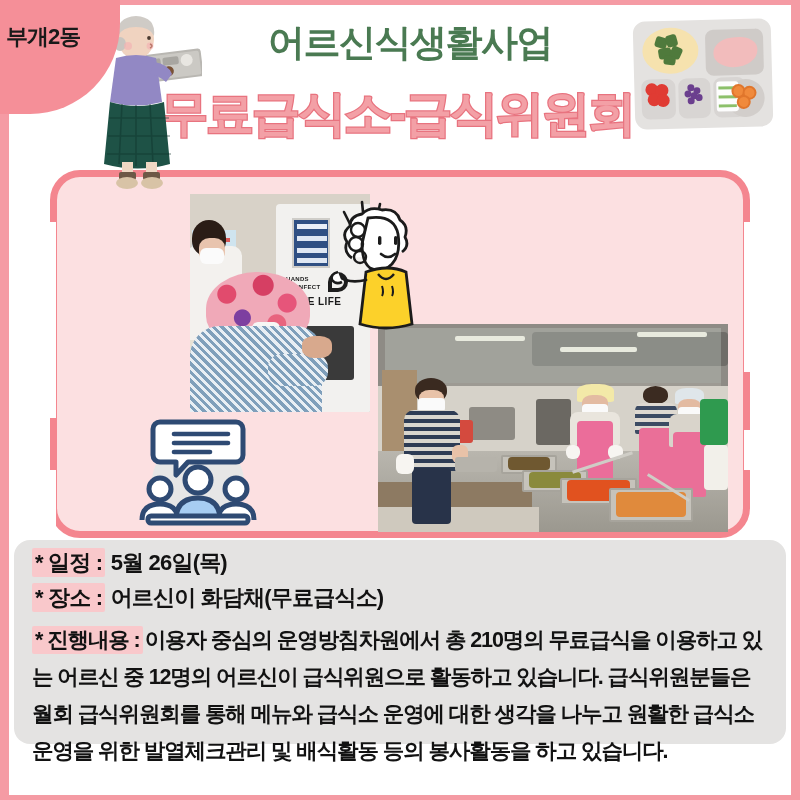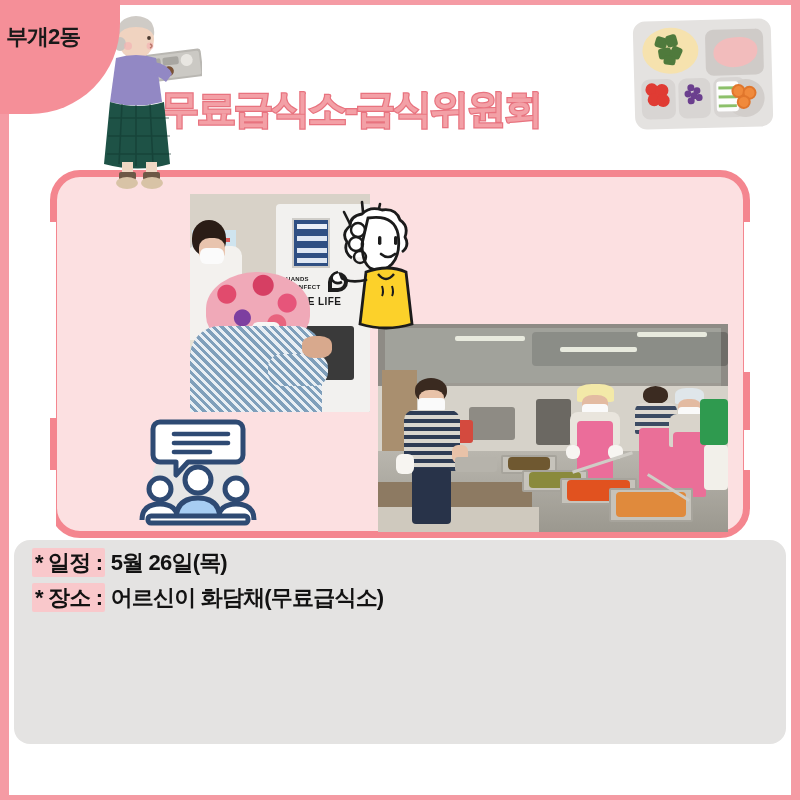--- a/index.html
+++ b/index.html
@@ -59,21 +59,21 @@
     color: #4a7a52;
     letter-spacing: -1.5px;
     white-space: nowrap;
     z-index: 5;
   }
 
   .main-title {
     position: absolute;
     left: 160px;
     top: 82px;
-    font-size: 39px;
+    font-size: 48px;
     font-weight: bold;
     color: #f3a0a6;
     letter-spacing: -2px;
     white-space: nowrap;
     z-index: 5;
     -webkit-text-stroke: 2.5px #e8737f;
     paint-order: stroke fill;
   }
 
   
@@ -244,20 +244,21 @@
 
   <div class="frame-strip frame-top"></div>
   <div class="frame-strip frame-bottom"></div>
   <div class="frame-strip frame-left"></div>
   <div class="frame-strip frame-right"></div>
 
   <div class="district-badge">
     <span>부개2동</span>
   </div>
 
+  <div class="subtitle">어르신식생활사업</div>
   <div class="main-title">무료급식소-급식위원회</div>
 
   <svg class="granny" viewBox="0 0 110 178">
 
     <g transform="rotate(-7 78 52)">
       <rect x="48" y="40" width="62" height="28" rx="3" fill="#b9b7b2"></rect>
       <rect x="50" y="42" width="58" height="24" rx="2" fill="#cbc9c4"></rect>
       <rect x="53" y="45" width="16" height="8" rx="2" fill="#a8a6a1"></rect>
       <rect x="71" y="45" width="16" height="8" rx="2" fill="#a8a6a1"></rect>
       <circle cx="95" cy="50" r="6" fill="#e8e6e1"></circle>
@@ -500,16 +501,22 @@
     <div class="info-line">
       <span class="hl">* 일정 :</span>
       <span>5월 26일(목)</span>
     </div>
 
     <div class="info-line">
       <span class="hl">* 장소 :</span>
       <span>어르신이 화담채(무료급식소)</span>
     </div>
 
+    <div class="body-text">
+      <span class="hl">* 진행내용 :</span><span>이용자 중심의 운영방침차원에서 총 210명의 무료급식을 이용하고 있는</span>
+      <span>어르신 중 12명의 어르신이 급식위원으로 활동하고 있습니다. 급식위원분들은 월회</span>
+      <span>급식위원회를 통해 메뉴와 급식소 운영에 대한 생각을 나누고 원활한 급식소운영을</span>
+      <span>위한 발열체크관리 및 배식활동 등의 봉사활동을 하고 있습니다.</span>
+    </div>
 
   </div>
 
 </div>
 
 </body></html>

